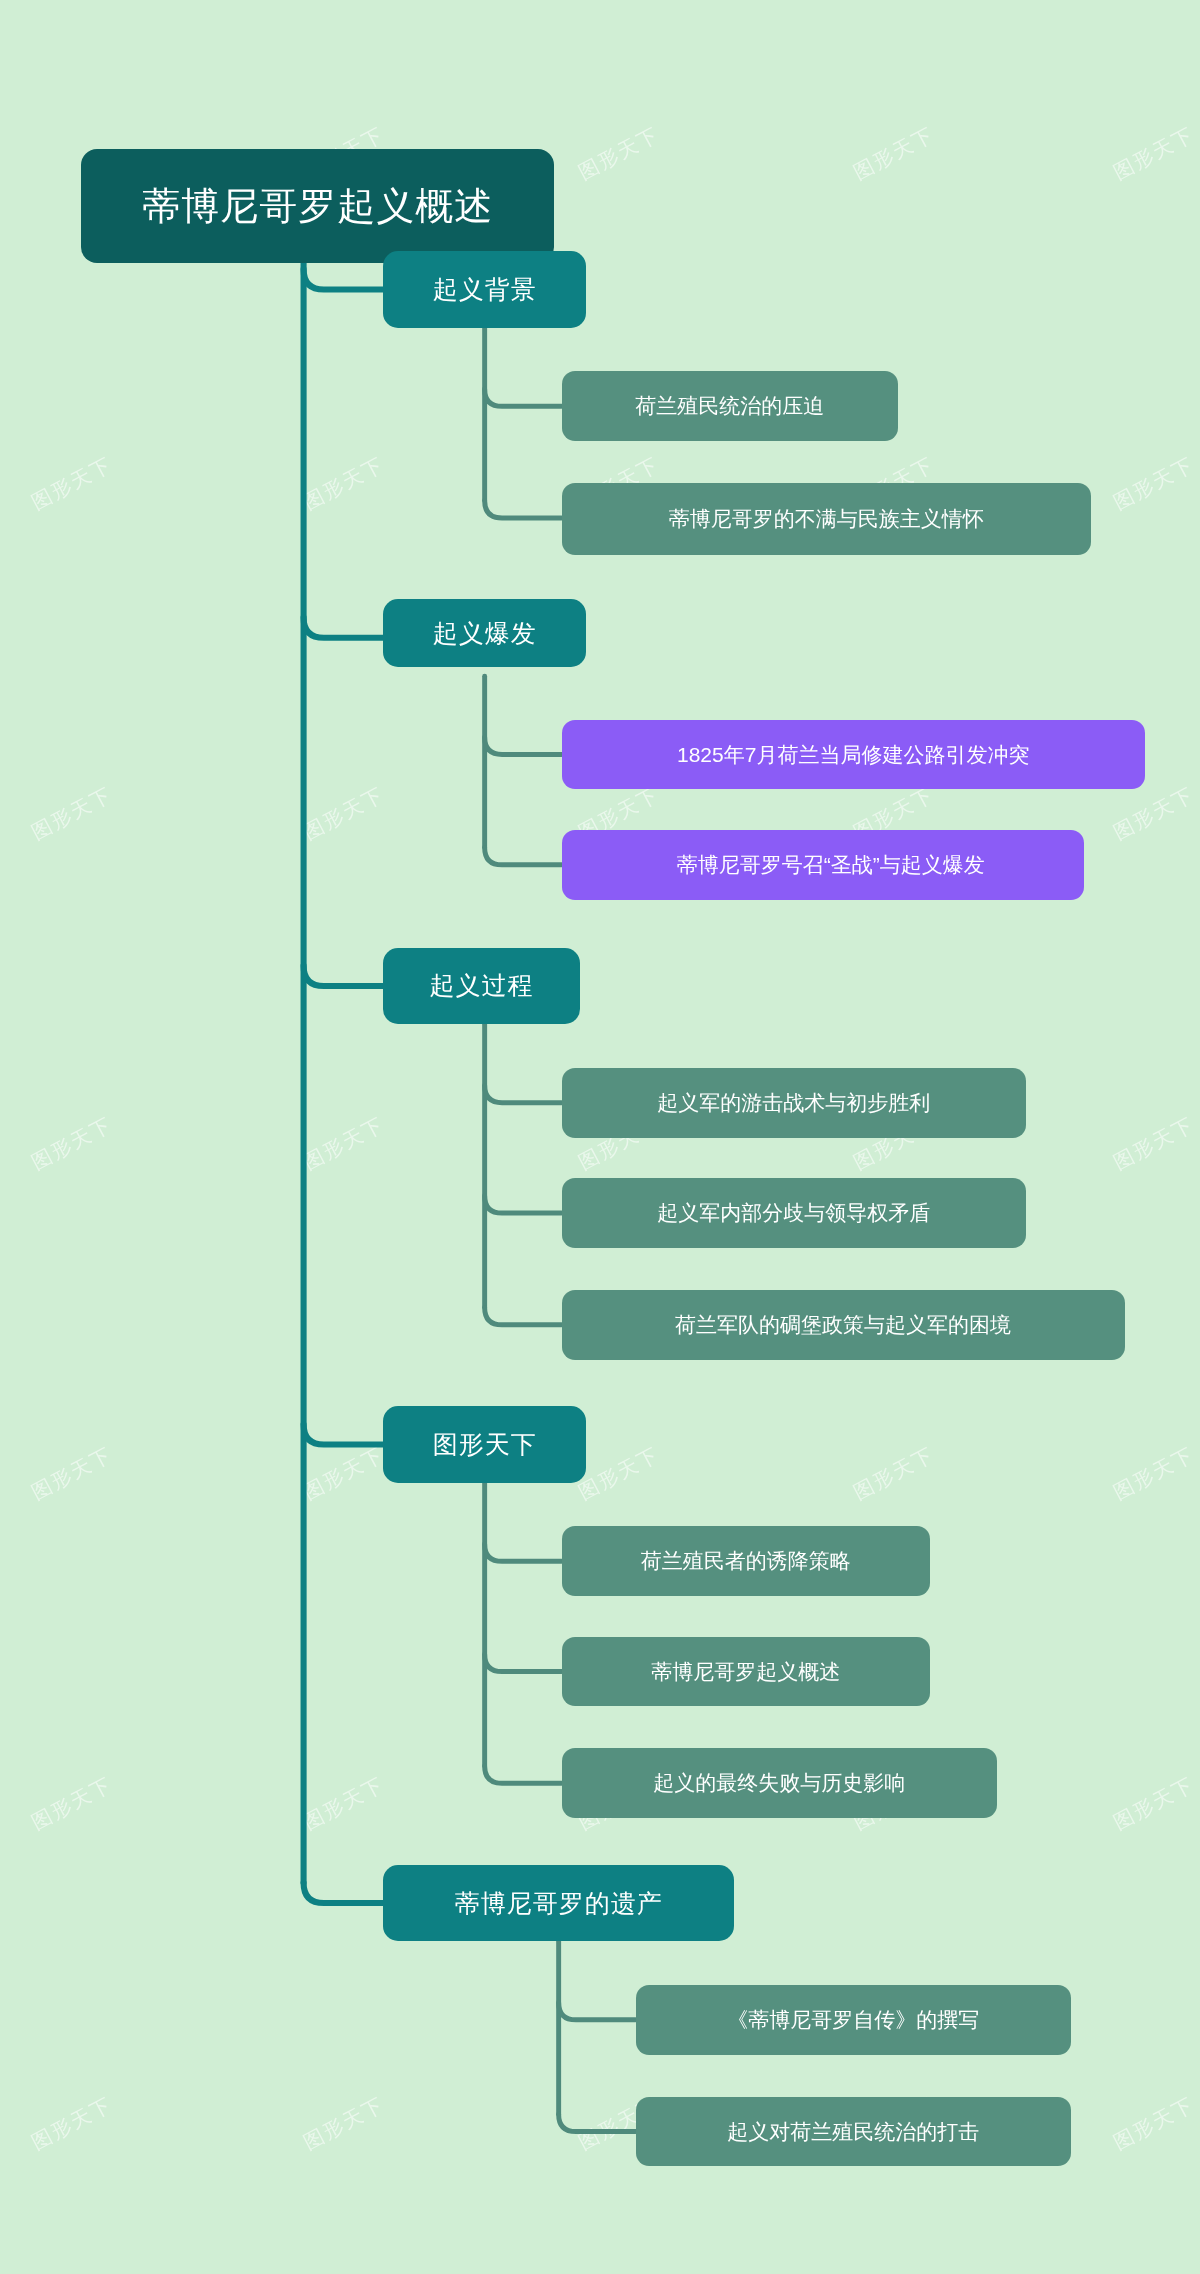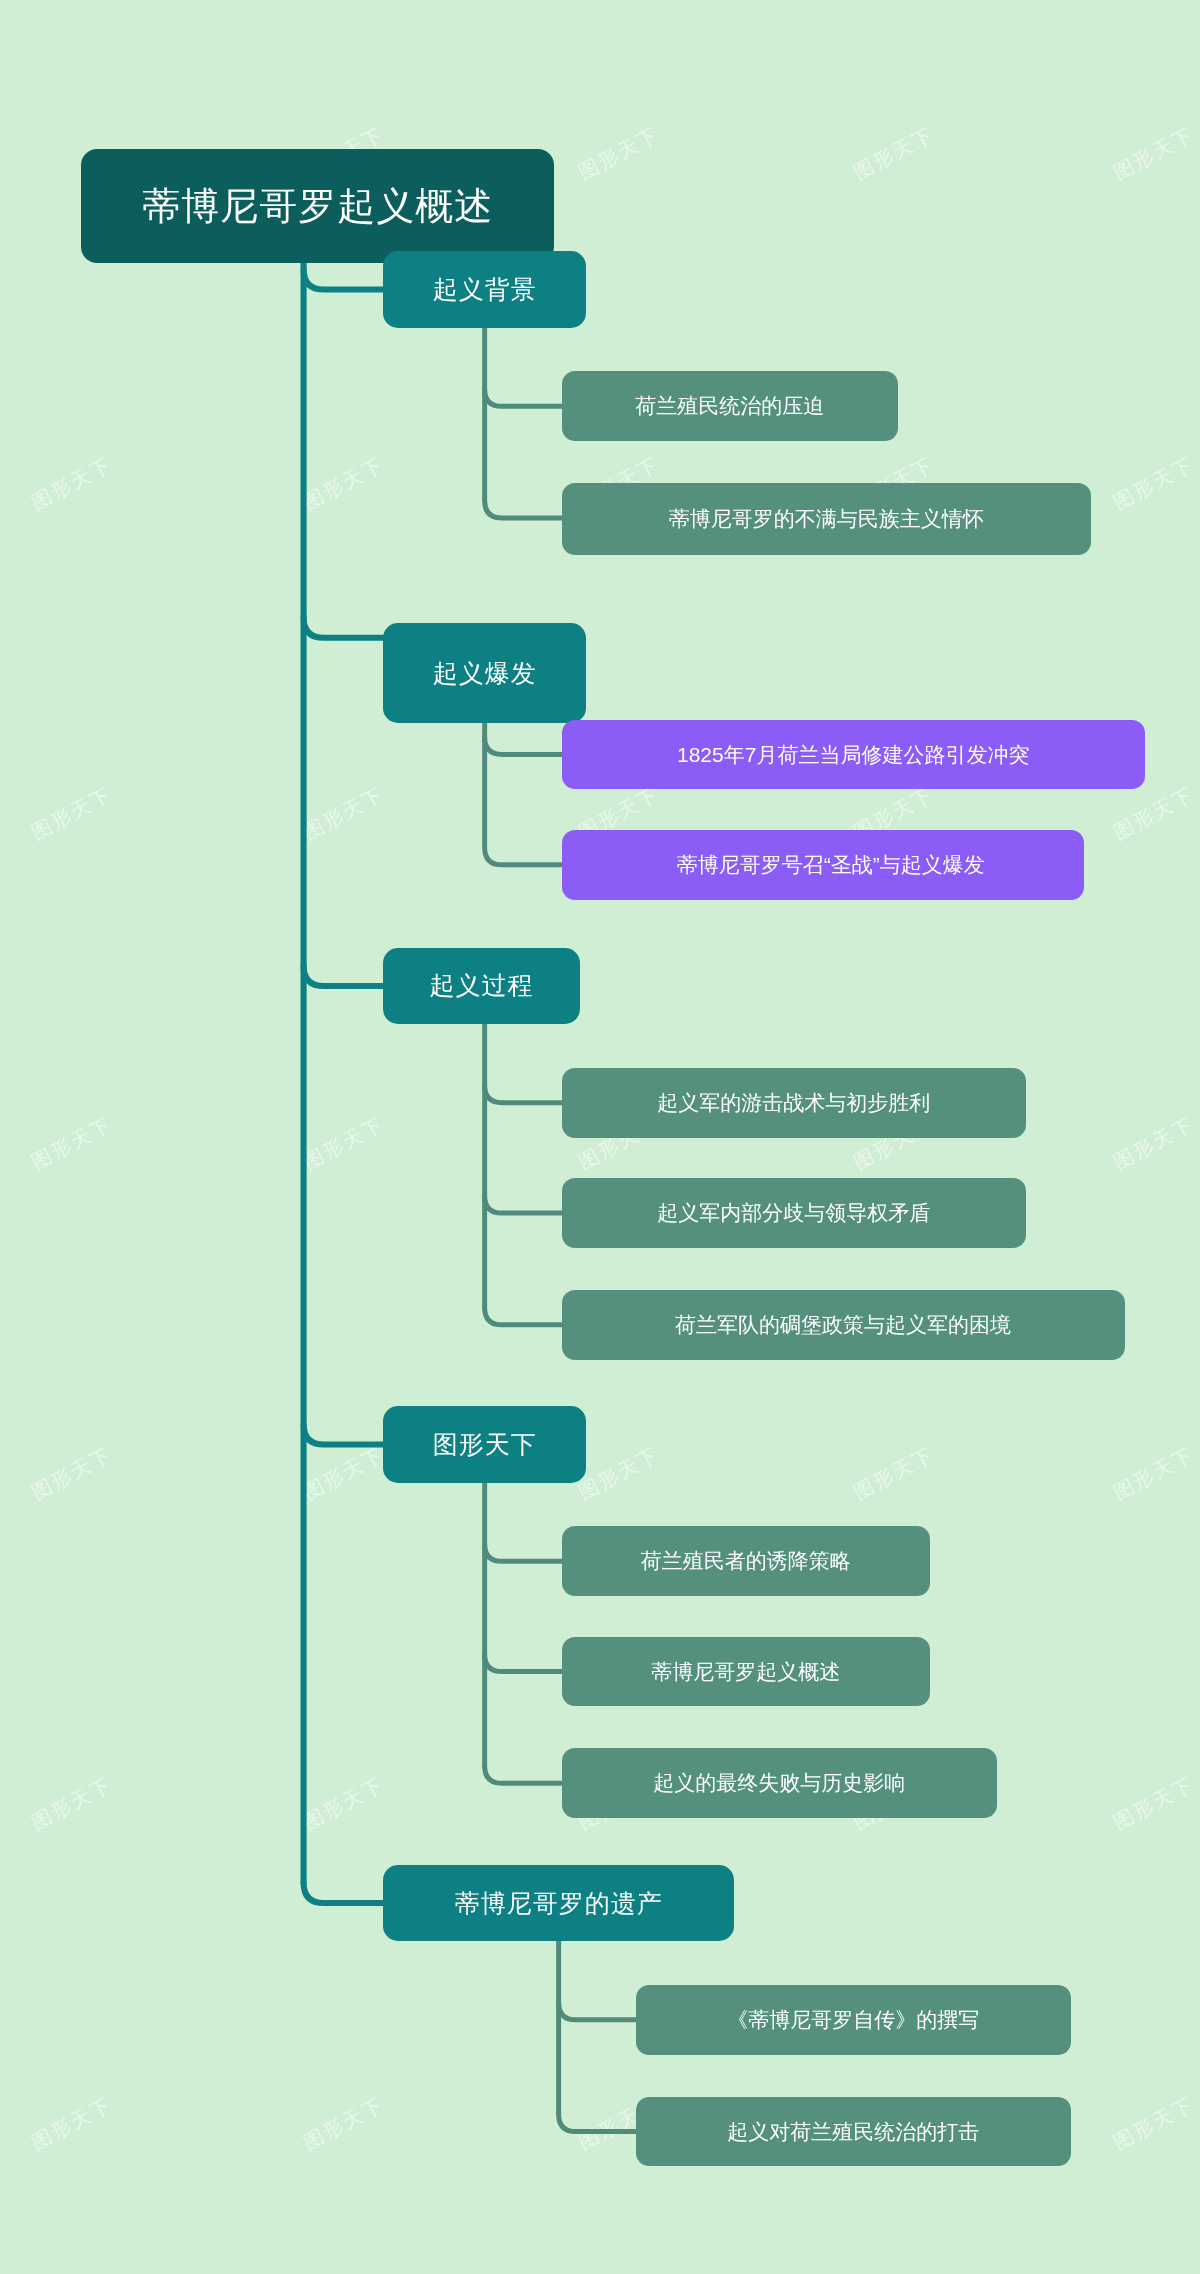--- a/index.html
+++ b/index.html
@@ -134,21 +134,21 @@
       <path d="M 558.6457073760581 1941.4752116082225 L 558.6457073760581 2114.147521160822" fill="none" stroke="#4f8a7c" stroke-width="4.933494558645707" stroke-linecap="round"></path>
       <path d="M 558.6457073760581 2002.4183796856107 Q 558.6457073760581 2019.8307134220074 576.0580411124547 2019.8307134220074 L 635.5501813784764 2019.8307134220074" fill="none" stroke="#4f8a7c" stroke-width="4.933494558645707" stroke-linecap="round"></path>
       <path d="M 558.6457073760581 2114.147521160822 Q 558.6457073760581 2131.559854897219 576.0580411124547 2131.559854897219 L 635.5501813784764 2131.559854897219" fill="none" stroke="#4f8a7c" stroke-width="4.933494558645707" stroke-linecap="round"></path>
     </svg>
 
   <div id="nodes">
       <div class="node node-root" style="left: 81.2576px; top: 149.456px; width: 473.035px; height: 113.18px; background: rgb(12, 94, 93);">蒂博尼哥罗起义概述</div>
       <div class="node node-l2" style="left: 383.071px; top: 251.028px; width: 203.144px; height: 76.9045px; background: rgb(13, 128, 131);">起义背景</div>
       <div class="node node-l3" style="left: 561.548px; top: 371.463px; width: 336.638px; height: 69.6493px; background: rgb(85, 144, 127);">荷兰殖民统治的压迫</div>
       <div class="node node-l3" style="left: 561.548px; top: 483.192px; width: 529.625px; height: 72px; background: rgb(85, 144, 127);">蒂博尼哥罗的不满与民族主义情怀</div>
-      <div class="node node-l2" style="left: 383.071px; top: 599.274px; width: 203.144px; height: 100px; background: rgb(13, 128, 131); margin-top: 24px;">起义爆发</div>
+      <div class="node node-l2" style="left: 383.071px; top: 599.274px; width: 203.144px; height: 68px; background: rgb(13, 128, 131);">起义爆发</div>
       <div class="node node-l3" style="left: 561.548px; top: 719.71px; width: 583.313px; height: 69.6493px; background: #8b5cf6;">1825年7月荷兰当局修建公路引发冲突</div>
       <div class="node node-l3" style="left: 561.548px; top: 829.988px; width: 522.37px; height: 69.6493px; background: #8b5cf6; padding-left: 34px;">蒂博尼哥罗号召“圣战”与起义爆发</div>
       <div class="node node-l2" style="left: 383.071px; top: 947.521px; width: 197px; height: 76.9045px; background: rgb(13, 128, 131);">起义过程</div>
       <div class="node node-l3" style="left: 561.548px; top: 1067.96px; width: 464.329px; height: 69.6493px; background: rgb(85, 144, 127);">起义军的游击战术与初步胜利</div>
       <div class="node node-l3" style="left: 561.548px; top: 1178.23px; width: 464.329px; height: 69.6493px; background: rgb(85, 144, 127);">起义军内部分歧与领导权矛盾</div>
       <div class="node node-l3" style="left: 561.548px; top: 1289.96px; width: 562.999px; height: 69.6493px; background: rgb(85, 144, 127);">荷兰军队的碉堡政策与起义军的困境</div>
       <div class="node node-l2" style="left: 383.071px; top: 1406.05px; width: 203.144px; height: 76.9045px; background: rgb(13, 128, 131);">图形天下</div>
       <div class="node node-l3" style="left: 561.548px; top: 1526.48px; width: 368.561px; height: 69.6493px; background: rgb(85, 144, 127);">荷兰殖民者的诱降策略</div>
       <div class="node node-l3" style="left: 561.548px; top: 1636.76px; width: 368.561px; height: 69.6493px; background: rgb(85, 144, 127);">蒂博尼哥罗起义概述</div>
       <div class="node node-l3" style="left: 561.548px; top: 1748.49px; width: 435.308px; height: 69.6493px; background: rgb(85, 144, 127);">起义的最终失败与历史影响</div>

